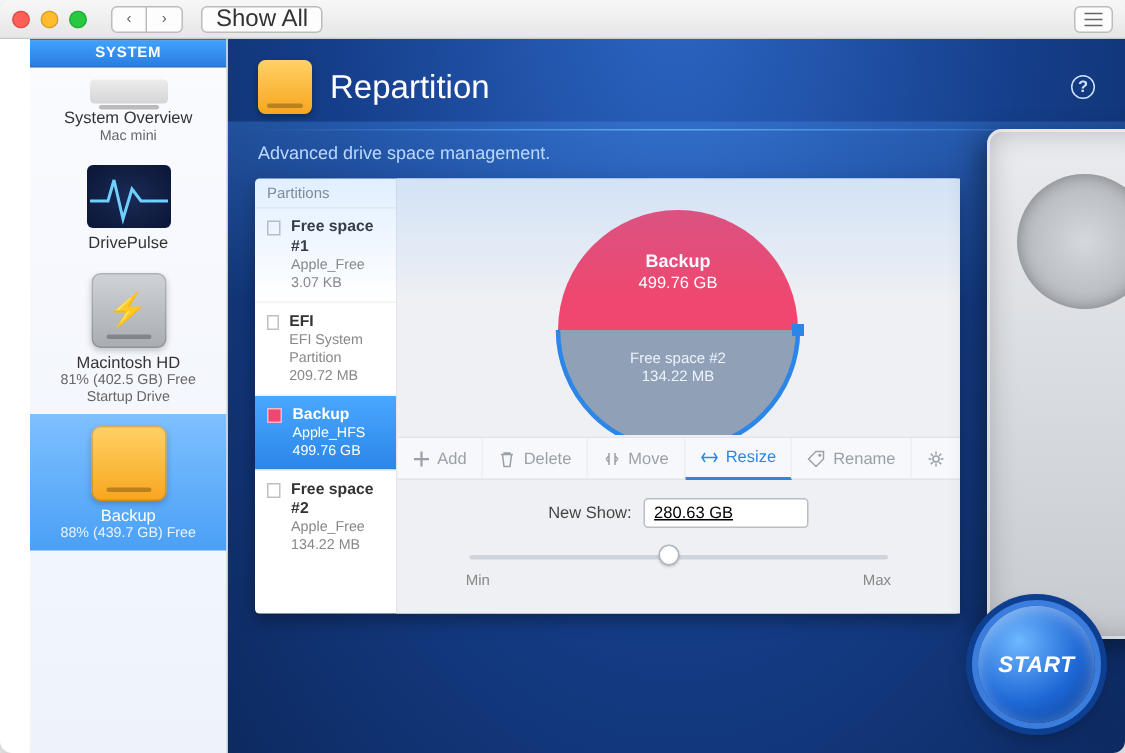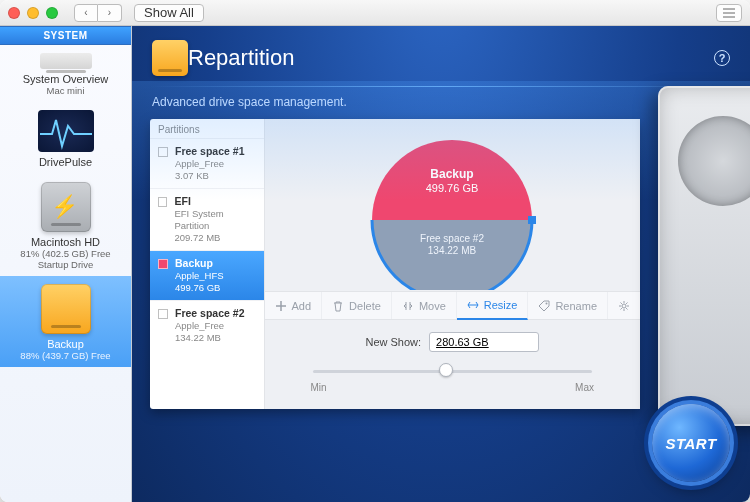--- a/index.html
+++ b/index.html
@@ -6,25 +6,25 @@
   body { background: transparent; width: 750px; height: 502px; overflow: hidden; }
   .window { width: 750px; height: 502px; background: #fff; border-radius: 8px; box-shadow: 0 10px 30px rgba(0,0,0,.35); display: flex; flex-direction: column; overflow: hidden; }
   .titlebar { height: 26px; background: linear-gradient(#f7f7f7,#e6e6e6); border-bottom: 1px solid #c9c9c9; display: flex; align-items: center; padding: 0 8px; gap: 6px; }
   .traffic { display:flex; gap:7px; }
   .tl { width:12px; height:12px; border-radius:50%; border:1px solid rgba(0,0,0,.15);}
   .tl.r{background:#ff5f57}.tl.y{background:#ffbd2e}.tl.g{background:#28c940}
   .nav { display:flex; gap:0; margin-left:10px;}
   .navbtn{ width:24px; height:18px; background:#fdfdfd; border:1px solid #bcbcbc; display:flex;align-items:center;justify-content:center;font-size:10px;color:#666;}
   .navbtn:first-child{border-radius:4px 0 0 4px}
   .navbtn:last-child{border-radius:0 4px 4px 0;border-left:none}
-  .showall{ margin-left:6px; height:18px; padding:0 9px; font-size:13px; color:#333; background:#fdfdfd; border:1px solid #bcbcbc; border-radius:4px; display:flex;align-items:center;}
+  .showall{ margin-left:6px; height:18px; padding:0 9px; font-size:16px; color:#333; background:#fdfdfd; border:1px solid #bcbcbc; border-radius:4px; display:flex;align-items:center;}
   .spacer{flex:1}
   .menubtn{ width:26px; height:18px; background:#fdfdfd; border:1px solid #bcbcbc; border-radius:4px;display:flex;align-items:center;justify-content:center;color:#555;}
   .menubtn svg{width:14px;height:10px}
-  .body { flex:1; display:flex; overflow:hidden;}
+  .body { flex:1; display:flex; overflow:hidden;padding-left:20px;}
   
   .sidebar{ width:132px; background:linear-gradient(#fafbff,#eef3fb); border-right:1px solid #c5cad2; overflow-y:auto;}
   .section-hdr{ background:linear-gradient(#3fa2ff,#2b7de0); color:#fff; font-size:10px; font-weight:600; letter-spacing:.5px; text-align:center; padding:3px 0; border-top:1px solid #2d6dbf;border-bottom:1px solid #2d6dbf;}
   .side-item{ padding:8px 4px 6px; text-align:center; font-size:10px; color:#333;}
   .side-item.selected{ background:linear-gradient(#7ec0ff,#4aa0f6); color:#fff;}
   .side-item .name{ font-weight:400; font-size:11px;}
   .side-item .sub{ font-size:9.5px; color:#666;}
   .side-item.selected .sub{color:#eaf3ff}
   .side-item .thumb{ margin:0 auto 4px; display:flex;align-items:center;justify-content:center;}
   .icon-macmini{ width:52px; height:16px; background:linear-gradient(#ececec,#d5d5d5); border-radius:3px; position:relative;}
@@ -35,21 +35,21 @@
   .icon-hdd.gray{background:linear-gradient(#cfd2d6,#a9adb2)}
   .icon-hdd.orange{background:linear-gradient(#ffd166,#f8a61e)}
   .icon-hdd .bolt{color:#4a4a4a;font-size:22px}
   .icon-hdd .slot{position:absolute;bottom:6px;left:10px;right:10px;height:3px;background:rgba(0,0,0,.25);border-radius:2px}
 
   
   .main{ flex:1; position:relative; background: radial-gradient(ellipse at 50% -10%, #2c66c4 0%, #153e8a 55%, #0d2a60 100%); overflow:hidden;}
   .main::before{content:"";position:absolute;left:0;right:0;top:55px;height:120px;background:linear-gradient(to bottom, rgba(80,160,255,.25), transparent);}
   .big-hdd{ position:absolute; right:-38px; top:60px; width:130px; height:340px; border-radius:10px; background:linear-gradient(#eaecef,#c7cbd1); box-shadow:inset 0 0 0 2px rgba(255,255,255,.5), inset 0 0 20px rgba(0,0,0,.25), -6px 6px 18px rgba(0,0,0,.4);}
   .big-hdd::before{content:"";position:absolute;left:20px;top:30px;width:90px;height:90px;border-radius:50%;background:radial-gradient(#d5d8dc,#a7abb1);box-shadow:inset 0 0 10px rgba(0,0,0,.3)}
-  .header{ display:flex; align-items:center; gap:0; padding:14px 20px 6px;}
+  .header{ display:flex; align-items:center; gap:12px; padding:14px 20px 6px;}
   .hdr-icon{ width:36px; height:36px; background:linear-gradient(#ffd166,#f8a61e); border-radius:5px; box-shadow:0 2px 4px rgba(0,0,0,.3); position:relative;}
   .hdr-icon::after{content:"";position:absolute;bottom:4px;left:6px;right:6px;height:3px;background:rgba(0,0,0,.25);border-radius:2px}
   .hdr-title{ color:#fff; font-size:22px; font-weight:300;}
   .help{ margin-left:auto; width:16px;height:16px;border:1.5px solid #cde3ff;color:#cde3ff;border-radius:50%;font-size:11px;display:flex;align-items:center;justify-content:center;font-weight:700}
   .rule{ height:1px; background:linear-gradient(to right, transparent, rgba(120,190,255,.8), transparent); margin:4px 18px 8px;}
   .subtitle{ color:#d6e6ff; font-size:12px; padding:0 20px 10px;}
   .panel{ margin:0 110px 0 18px; background:#fff; border-radius:3px; box-shadow:0 4px 12px rgba(0,0,0,.35);}
 
   .panel-body{ display:flex;}
   .partlist{ width:155px; border-right:1px solid #e2e4e8;}

